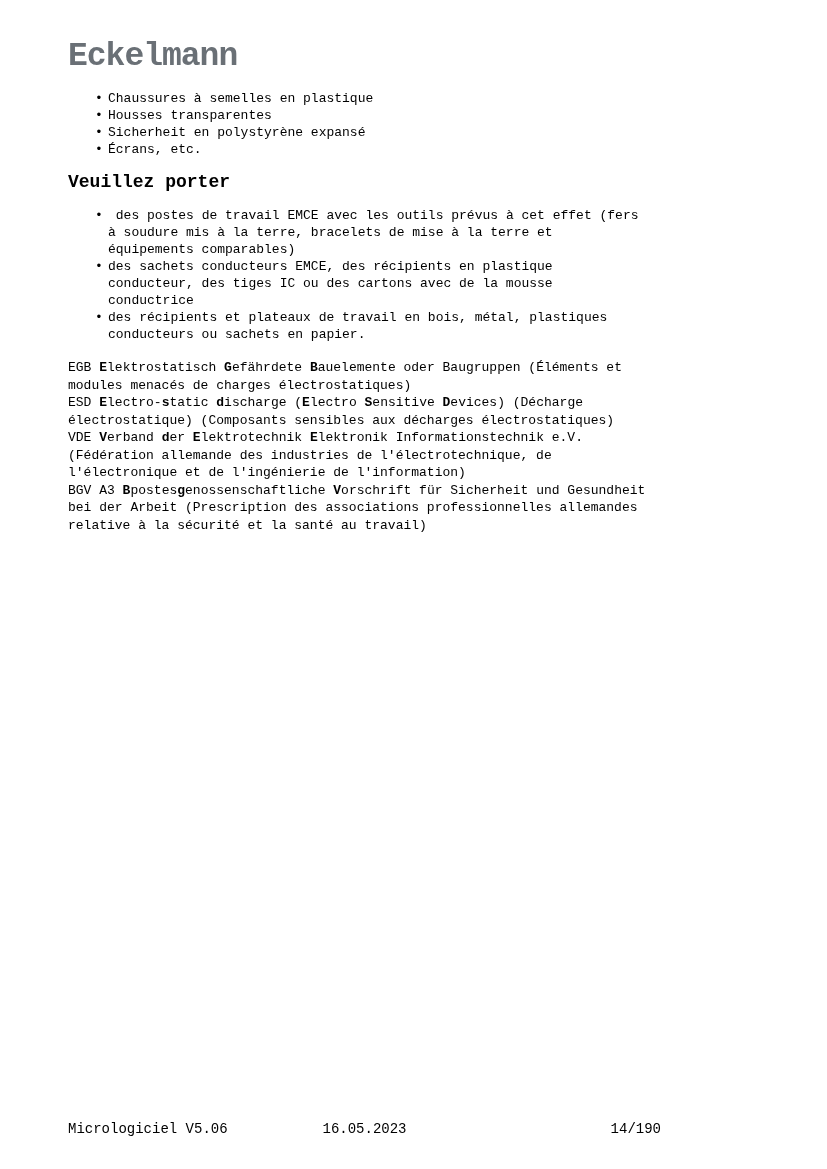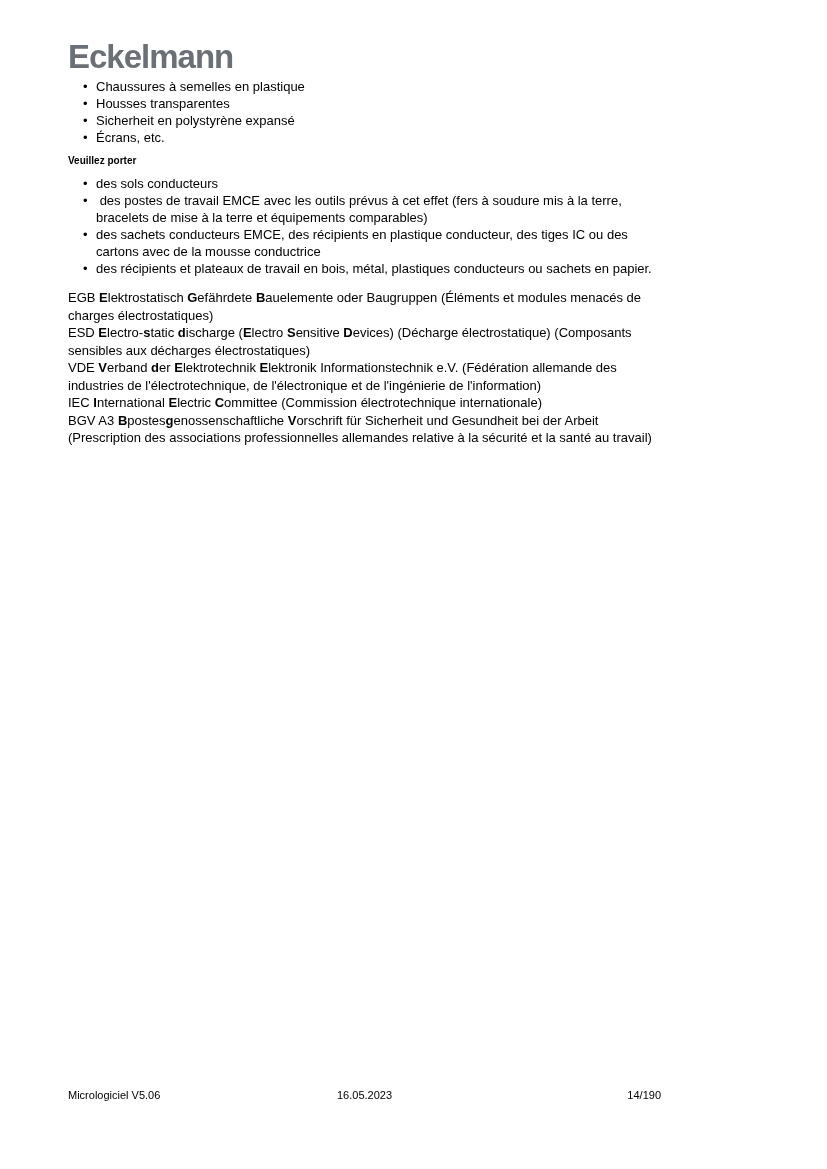--- a/index.html
+++ b/index.html
@@ -6,39 +6,39 @@
     margin: 0;
     padding: 0;
     background: #ffffff;
   }
   .page {
     position: relative;
     width: 727px;
     height: 1169px;
     background: #ffffff;
     overflow: hidden;
-    font-family: Liberation Sans, sans-serif;
+    font-family: Liberation Mono, monospace;
     font-size: 13px;
     color: #000000;
   }
   .content {
     position: absolute;
     left: 68px;
     right: 66px;
     top: 0;
   }
   .logo {
     margin: 40px 0 0 0;
     font-size: 33px;
     line-height: 34px;
     font-weight: bold;
     letter-spacing: -1px;
   }
   ul.bullets {
-    margin: 4px;
+    margin: 16px;
     padding: 0;
     list-style: none;
   }
   ul.bullets li {
     position: relative;
     padding-left: 24px;
     line-height: 17px;
   }
   ul.bullets li::before {
     content: "\2022";
@@ -48,43 +48,43 @@
   }
   .li-text {
     white-space: pre-wrap;
   }
   .first-list {
     margin-top: 34px;
   }
   .sub-heading {
     margin: 6px 0 6px 0;
     font-weight: bold;
-    font-size: 10px;
+    font-size: 18px;
     line-height: 17px;
   }
   .section-heading {
     margin: 21px 0 0 0;
     font-size: 15px;
     line-height: 19px;
     font-weight: bold;
   }
   .sec-num {
     margin-right: 9px;
   }
   .abbr-block {
     margin-top: 12px;
     line-height: 17.5px;
   }
   .footer {
     position: absolute;
     left: 68px;
     right: 66px;
-    top: 1087px;
+    top: 1121px;
     display: flex;
-    font-size: 11px;
+    font-size: 14px;
     line-height: 16px;
   }
   .f-left  { flex: 1; text-align: left; }
   .f-center{ flex: 1; text-align: center; }
   .f-right { flex: 1; text-align: right; }
   b { font-weight: bold; }
 </style>
 </head>
 <body>
 
@@ -98,32 +98,30 @@
       <li><span class="li-text">Housses transparentes</span></li>
       <li><span class="li-text">Sicherheit en polystyrène expansé</span></li>
       <li><span class="li-text">Écrans, etc.</span></li>
     </ul>
 
     <p class="sub-heading">Veuillez porter</p>
 
 
 
     <ul class="bullets">
-      <li><span class="li-text">des sols conducteurs</span></li>
       <li><span class="li-text"> des postes de travail EMCE avec les outils prévus à cet effet (fers à soudure mis à la terre, bracelets de mise à la terre et équipements comparables)</span></li>
       <li><span class="li-text">des sachets conducteurs EMCE, des récipients en plastique conducteur, des tiges IC ou des cartons avec de la mousse conductrice</span></li>
       <li><span class="li-text">des récipients et plateaux de travail en bois, métal, plastiques conducteurs ou sachets en papier.</span></li>
     </ul>
 
 
     <div class="abbr-block">
       <div class="abbr"><span>EGB </span><b>E</b><span>lektrostatisch </span><b>G</b><span>efährdete </span><b>B</b><span>auelemente oder Baugruppen (Éléments et modules menacés de charges électrostatiques)</span></div>
       <div class="abbr"><span>ESD </span><b>E</b><span>lectro-</span><b>s</b><span>tatic </span><b>d</b><span>ischarge (</span><b>E</b><span>lectro </span><b>S</b><span>ensitive </span><b>D</b><span>evices) (Décharge électrostatique) (Composants sensibles aux décharges électrostatiques)</span></div>
       <div class="abbr"><span>VDE </span><b>V</b><span>erband </span><b>d</b><span>er </span><b>E</b><span>lektrotechnik </span><b>E</b><span>lektronik Informationstechnik e.V. (Fédération allemande des industries de l'électrotechnique, de l'électronique et de l'ingénierie de l'information)</span></div>
-      <div class="abbr"><span>IEC </span><b>I</b><span>nternational </span><b>E</b><span>lectric </span><b>C</b><span>ommittee (Commission électrotechnique internationale)</span></div>
       <div class="abbr"><span>BGV A3 </span><b>B</b><span>postes</span><b>g</b><span>enossenschaftliche </span><b>V</b><span>orschrift für Sicherheit und Gesundheit bei der Arbeit (Prescription des associations professionnelles allemandes relative à la sécurité et la santé au travail)</span></div>
     </div>
 
   </div>
 
   <div class="footer">
     <span class="f-left">Micrologiciel V5.06</span>
     <span class="f-center">16.05.2023</span>
     <span class="f-right">14/190</span>
   </div>

